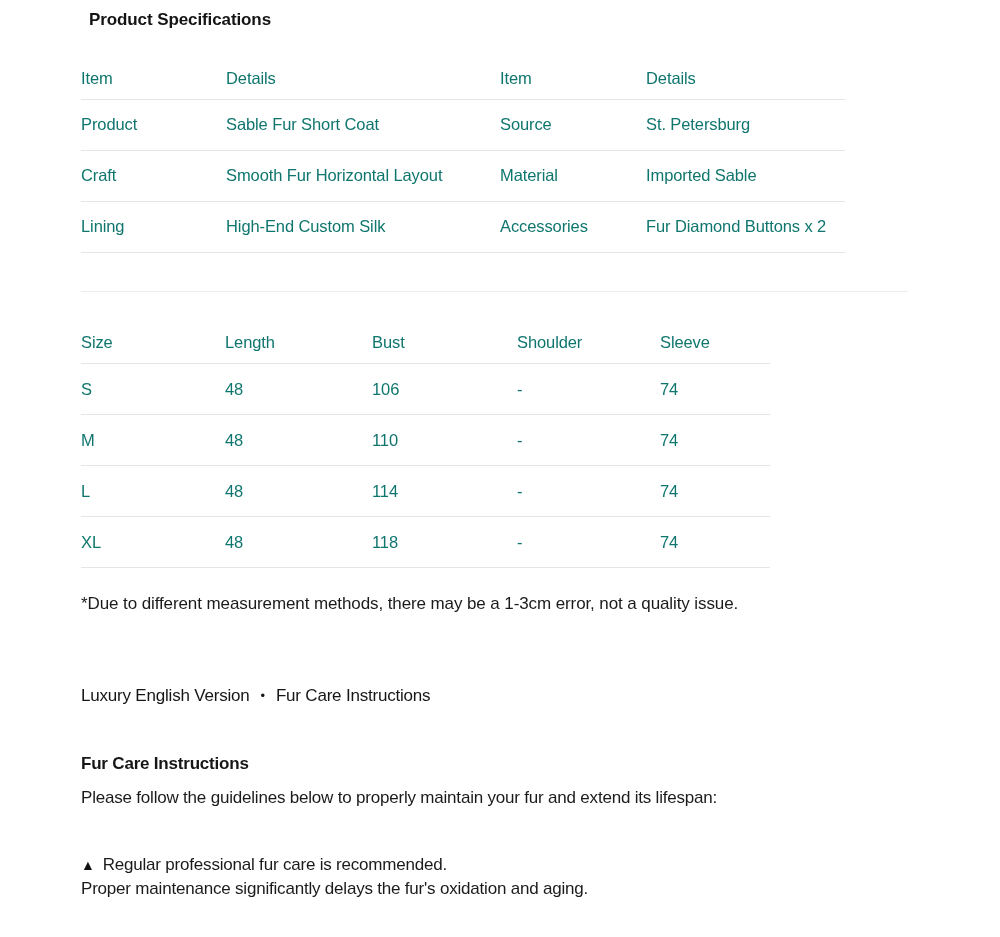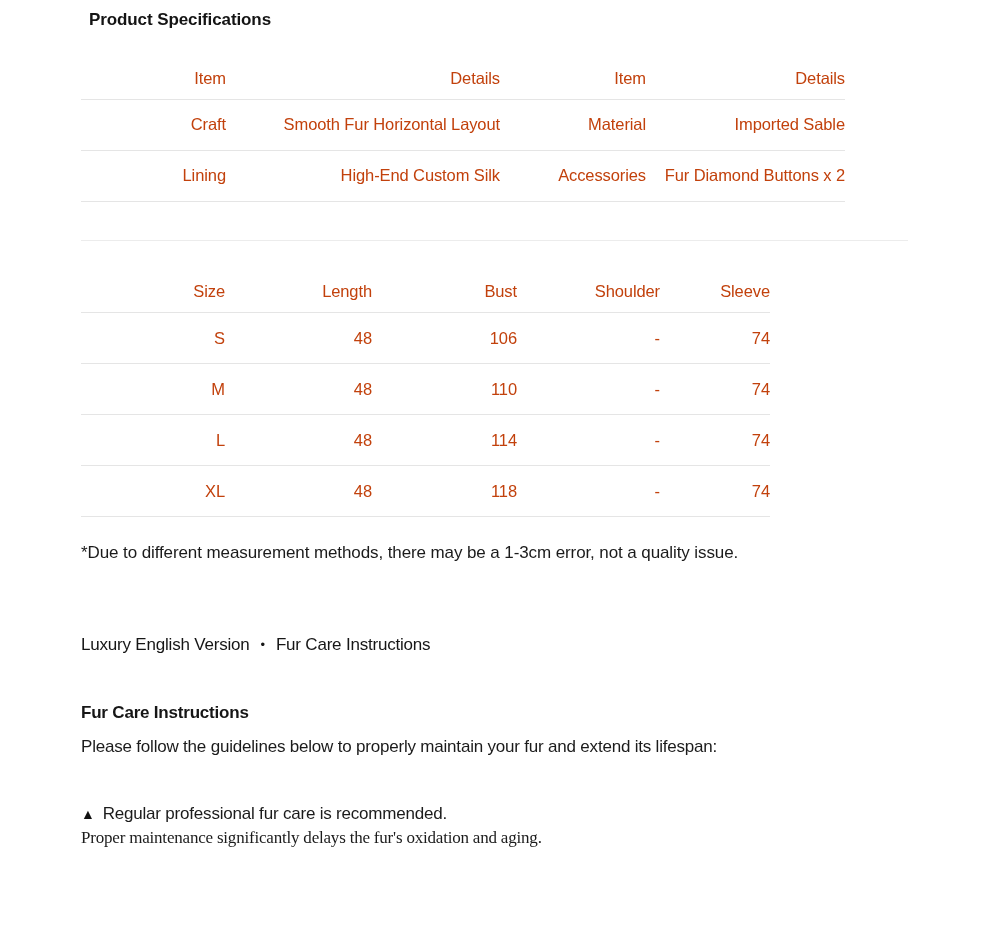--- a/index.html
+++ b/index.html
@@ -27,26 +27,26 @@
     font-size: 17px;
     font-weight: 700;
     line-height: 19px;
     color: #141414;
   }
   table {
     border-collapse: collapse;
     table-layout: fixed;
   }
   th, td {
-    text-align: right;
+    text-align: left;
     vertical-align: middle;
     padding: 0;
     font-size: 16.5px;
     font-weight: 400;
-    color: #c2410c;
+    color: #0f766e;
     border-bottom: 1px solid #e5e5e5;
     white-space: nowrap;
     overflow: hidden;
   }
   
   .spec-table { width: 764px; margin-top: 30px; }
   .spec-table thead tr { height: 40px; }
   .spec-table tbody tr { height: 51px; }
   .spec-table .c1 { width: 145px; }
   .spec-table .c2 { width: 274px; }
@@ -117,21 +117,20 @@
     font-size: 14px;
     margin-right: 8px;
     color: #111111;
   }
   .tip-desc {
     margin: 4px 0 0 0;
     font-size: 17px;
     font-weight: 500;
     line-height: 20px;
     letter-spacing: -0.2px;
-    font-family: Liberation Serif, serif;
   }
 </style>
 </head>
 <body>
 
 <div class="page">
 
   <section>
     <h2 class="sec-heading">Product Specifications</h2>
 
@@ -144,20 +143,26 @@
         </colgroup>
       <thead>
         <tr>
           <th>Item</th>
           <th>Details</th>
           <th>Item</th>
           <th>Details</th>
         </tr>
       </thead>
       <tbody>
+        <tr>
+          <td>Product</td>
+          <td>Sable Fur Short Coat</td>
+          <td>Source</td>
+          <td>St. Petersburg</td>
+        </tr>
         <tr>
           <td>Craft</td>
           <td>Smooth Fur Horizontal Layout</td>
           <td>Material</td>
           <td>Imported Sable</td>
         </tr>
         <tr>
           <td>Lining</td>
           <td>High-End Custom Silk</td>
           <td>Accessories</td>

